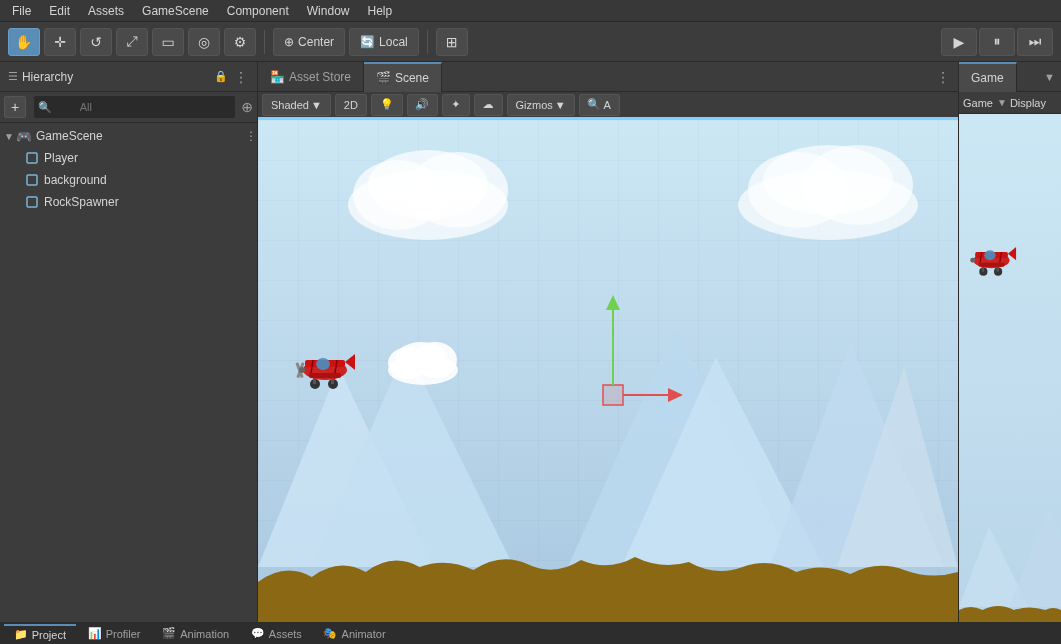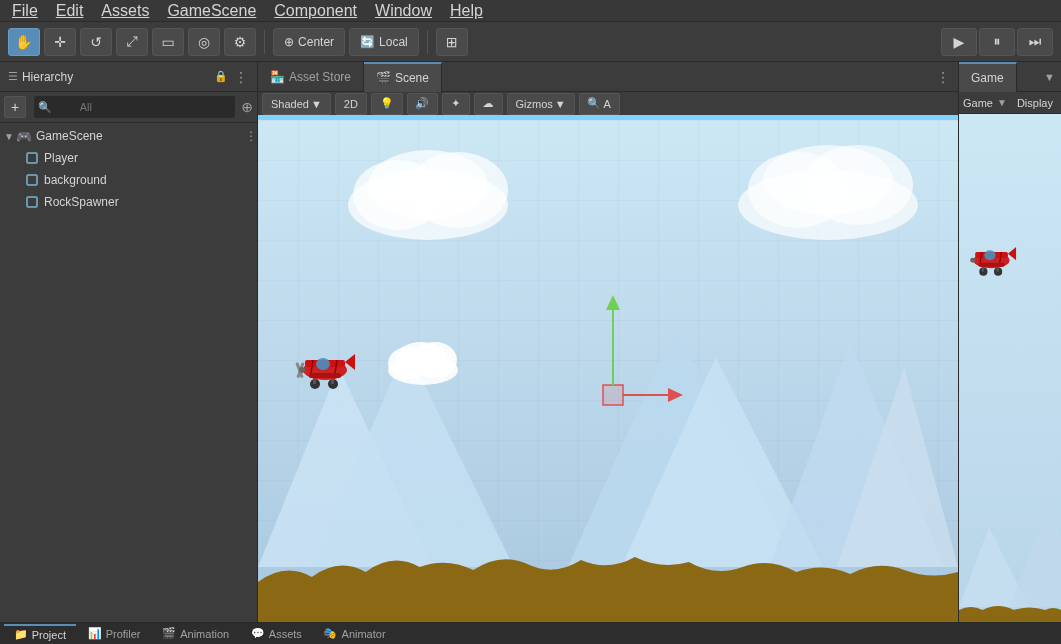--- a/index.html
+++ b/index.html
@@ -1,20 +1,20 @@
 <!DOCTYPE html>
 <html><head>
   <meta charset="utf-8">
   <style>
     * { margin: 0; padding: 0; box-sizing: border-box; }
     body { width: 1061px; height: 644px; background: #3c3c3c; font-family: 'Segoe UI', Arial, sans-serif; font-size: 12px; color: #d4d4d4; overflow: hidden; user-select: none; }
 
     
     .menu-bar { display: flex; align-items: center; height: 22px; background: #383838; border-bottom: 1px solid #2a2a2a; padding: 0 4px; gap: 2px; }
-    .menu-item { padding: 2px 8px; cursor: pointer; color: #d4d4d4; font-size: 16px; text-decoration: underline; }
+    .menu-item { padding: 2px 8px; cursor: pointer; color: #d4d4d4; font-size: 12px; }
 
     
     .toolbar { display: flex; align-items: center; height: 40px; background: #3c3c3c; border-bottom: 1px solid #2a2a2a; padding: 0 8px; gap: 4px; }
     .tool-btn { display: flex; align-items: center; justify-content: center; width: 32px; height: 28px; background: #4a4a4a; border: 1px solid #555; border-radius: 3px; cursor: pointer; color: #d4d4d4; font-size: 14px; }
     .tool-btn.active { background: #5a8db5; border-color: #6a9dc5; }
     .toolbar-separator { width: 1px; height: 24px; background: #555; margin: 0 4px; }
     .transform-btn { display: flex; align-items: center; gap: 4px; padding: 4px 10px; background: #4a4a4a; border: 1px solid #555; border-radius: 3px; cursor: pointer; color: #d4d4d4; font-size: 12px; height: 28px; }
     .play-controls { display: flex; margin-left: auto; gap: 2px; }
     .play-btn { display: flex; align-items: center; justify-content: center; width: 36px; height: 28px; background: #4a4a4a; border: 1px solid #555; border-radius: 3px; cursor: pointer; color: #d4d4d4; font-size: 14px; }
 
@@ -36,21 +36,21 @@
     .hierarchy-item .label { font-size: 12px; }
     .hierarchy-root { padding-left: 4px; }
     .hierarchy-child { padding-left: 24px; }
     .add-btn { display: flex; align-items: center; justify-content: center; width: 22px; height: 22px; background: #4a4a4a; border: 1px solid #555; border-radius: 2px; cursor: pointer; color: #d4d4d4; font-size: 14px; margin-right: 2px; }
 
     
     .center-panel { flex: 1; display: flex; flex-direction: column; }
     .tab-bar { display: flex; align-items: center; height: 30px; background: #3c3c3c; border-bottom: 1px solid #2a2a2a; }
     .tab { display: flex; align-items: center; height: 30px; padding: 0 12px; cursor: pointer; border-right: 1px solid #2a2a2a; font-size: 12px; gap: 4px; color: #a0a0a0; }
     .tab.active { background: #4a4a4a; color: #d4d4d4; border-top: 2px solid #5a8db5; }
-    .scene-toolbar { display: flex; align-items: center; height: 28px; background: #3c3c3c; border-bottom: 5px solid #7dd3fc; padding: 0 4px; gap: 4px; }
+    .scene-toolbar { display: flex; align-items: center; height: 28px; background: #3c3c3c; border-bottom: 3px solid #7dd3fc; padding: 0 4px; gap: 4px; }
     .scene-btn { display: flex; align-items: center; gap: 2px; padding: 2px 8px; background: #4a4a4a; border: 1px solid #555; border-radius: 2px; cursor: pointer; color: #d4d4d4; font-size: 11px; height: 22px; }
     .scene-view { flex: 1; position: relative; overflow: hidden; background: #b8d4e8; }
     .sky-gradient { position: absolute; inset: 0; background: linear-gradient(180deg, #cce8f5 0%, #b8d4e8 60%, #a8c8e0 100%); }
     
     
     .grid-overlay { position: absolute; inset: 0; pointer-events: none; }
 
     
     .game-panel { width: 103px; display: flex; flex-direction: column; background: #3c3c3c; border-left: 1px solid #2a2a2a; flex-shrink: 0; }
     .game-view { flex: 1; background: #cce8f5; position: relative; overflow: hidden; }
@@ -297,21 +297,21 @@
         <span>Game</span>
       </div>
       <div style="margin-left:auto; display:flex; align-items:center; padding-right:6px;">
         <span style="color:#a0a0a0; font-size:11px; cursor:pointer;">▼</span>
       </div>
     </div>
 
     <div style="display:flex; align-items:center; height:22px; background:#3c3c3c; border-bottom:1px solid #2a2a2a; padding:0 4px; gap:2px;">
       <span style="font-size:11px;">Game</span>
       <span style="color:#a0a0a0; font-size:10px; margin-left:2px;">▼</span>
-      <span style="margin-left:8px; font-size:11px;">Display</span>
+      <span style="margin-left:1px; font-size:11px;">Display</span>
     </div>
 
     <div class="game-view">
       <div class="game-sky"></div>
 
       <svg style="position:absolute; bottom:15px; left:0; right:0;" width="130" height="120" viewBox="0 0 130 120">
         <polygon points="0,120 30,40 70,120" fill="#c8e0f0" opacity="0.8"></polygon>
         <polygon points="50,120 90,20 130,120" fill="#c0d8ec" opacity="0.8"></polygon>
       </svg>
 

